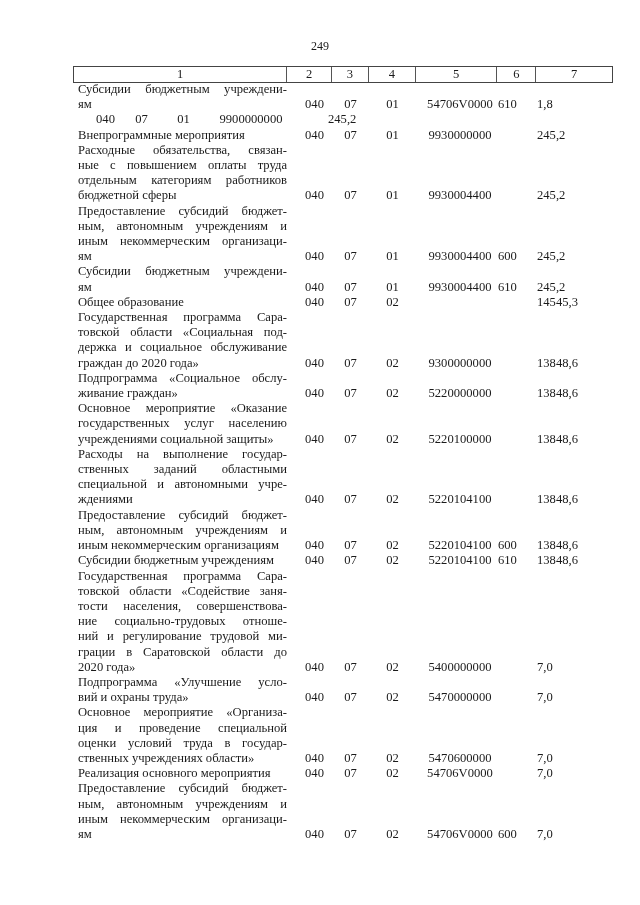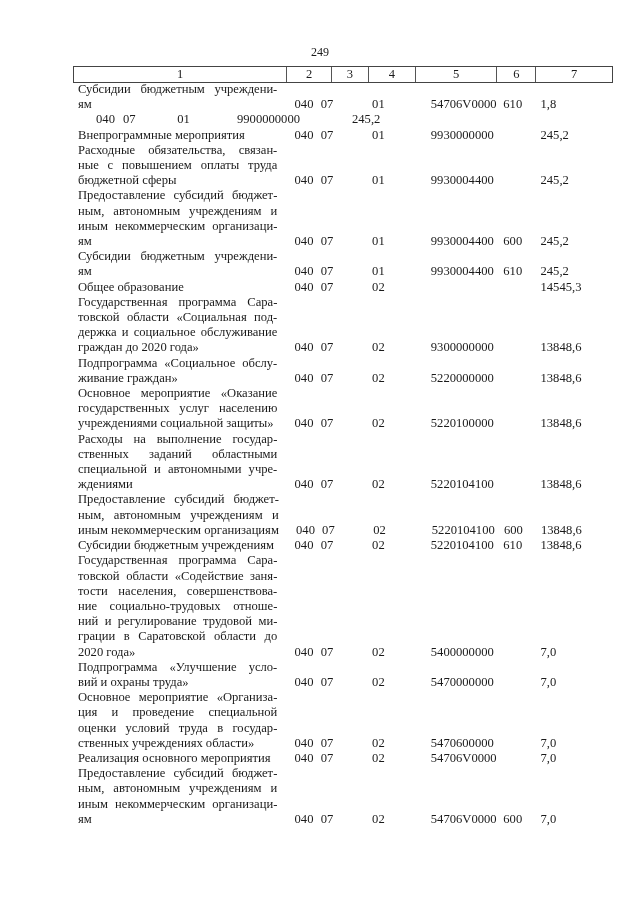--- a/index.html
+++ b/index.html
@@ -2,21 +2,21 @@
 <html><head>
 <meta charset="utf-8">
 <style>
   html, body { margin: 0; padding: 0; background: #ffffff; }
   body {
     width: 640px; height: 905px; position: relative; overflow: hidden;
     font-family: "Liberation Serif", "DejaVu Serif", serif;
     color: #1a1a1a; font-size: 12.6px;
   }
   .page-number {
-    position: absolute; left: 0; width: 640px; top: 45px;
+    position: absolute; left: 0; width: 640px; top: 39px;
     text-align: center; font-size: 12px;
   }
   .hdr {
     position: absolute; top: 66px; left: 73px; height: 17px;
     display: flex; border: 1px solid #444; box-sizing: border-box;
     width: 540px;
   }
   .hdr > div {
     text-align: center; line-height: 15px; font-size: 12.5px;
     border-right: 1px solid #555; box-sizing: border-box;
@@ -28,23 +28,23 @@
   .rows { position: absolute; top: 82px; left: 78px; width: 535px; }
   .row { display: flex; align-items: flex-end; }
   .c1 {
     width: 209px; text-align: justify; line-height: 15.2px;
     hyphens: manual;
   }
   .c1 .ln { display: block; text-align: justify; text-align-last: justify; white-space: nowrap; }
   .c1 .ln.last { text-align-last: left; }
   .c { line-height: 15.2px; white-space: nowrap; }
   .c2 { width: 45px; text-align: center; padding-left: 10px; box-sizing: border-box; }
-  .c3 { width: 37px; }
+  .c3 { width: 37px; text-align: center; }
   .c4 { width: 47px; text-align: center; }
-  .c5 { width: 82px; text-align: left; padding-left: 6px; box-sizing: border-box; margin-left: 24px; }
+  .c5 { width: 82px; text-align: center; padding-left: 6px; box-sizing: border-box; }
   .c6 { width: 39px; text-align: left; }
   .c7 { width: 76px; text-align: left; }
 </style>
 </head>
 <body>
 
 <div class="page-number">249</div>
 
 <div class="hdr">
   <div class="w1">1</div>
@@ -85,20 +85,21 @@
       <div class="c c3">07</div>
       <div class="c c4">01</div>
       <div class="c c5">9930000000</div>
       <div class="c c6"></div>
       <div class="c c7">245,2</div>
     </div>
     <div class="row">
       <div class="c1">
         <span class="ln">Расходные обязательства, связан-</span>
         <span class="ln">ные с повышением оплаты труда</span>
+        <span class="ln">отдельным категориям работников</span>
         <span class="ln last">бюджетной сферы</span>
       </div>
       <div class="c c2">040</div>
       <div class="c c3">07</div>
       <div class="c c4">01</div>
       <div class="c c5">9930004400</div>
       <div class="c c6"></div>
       <div class="c c7">245,2</div>
     </div>
     <div class="row">

